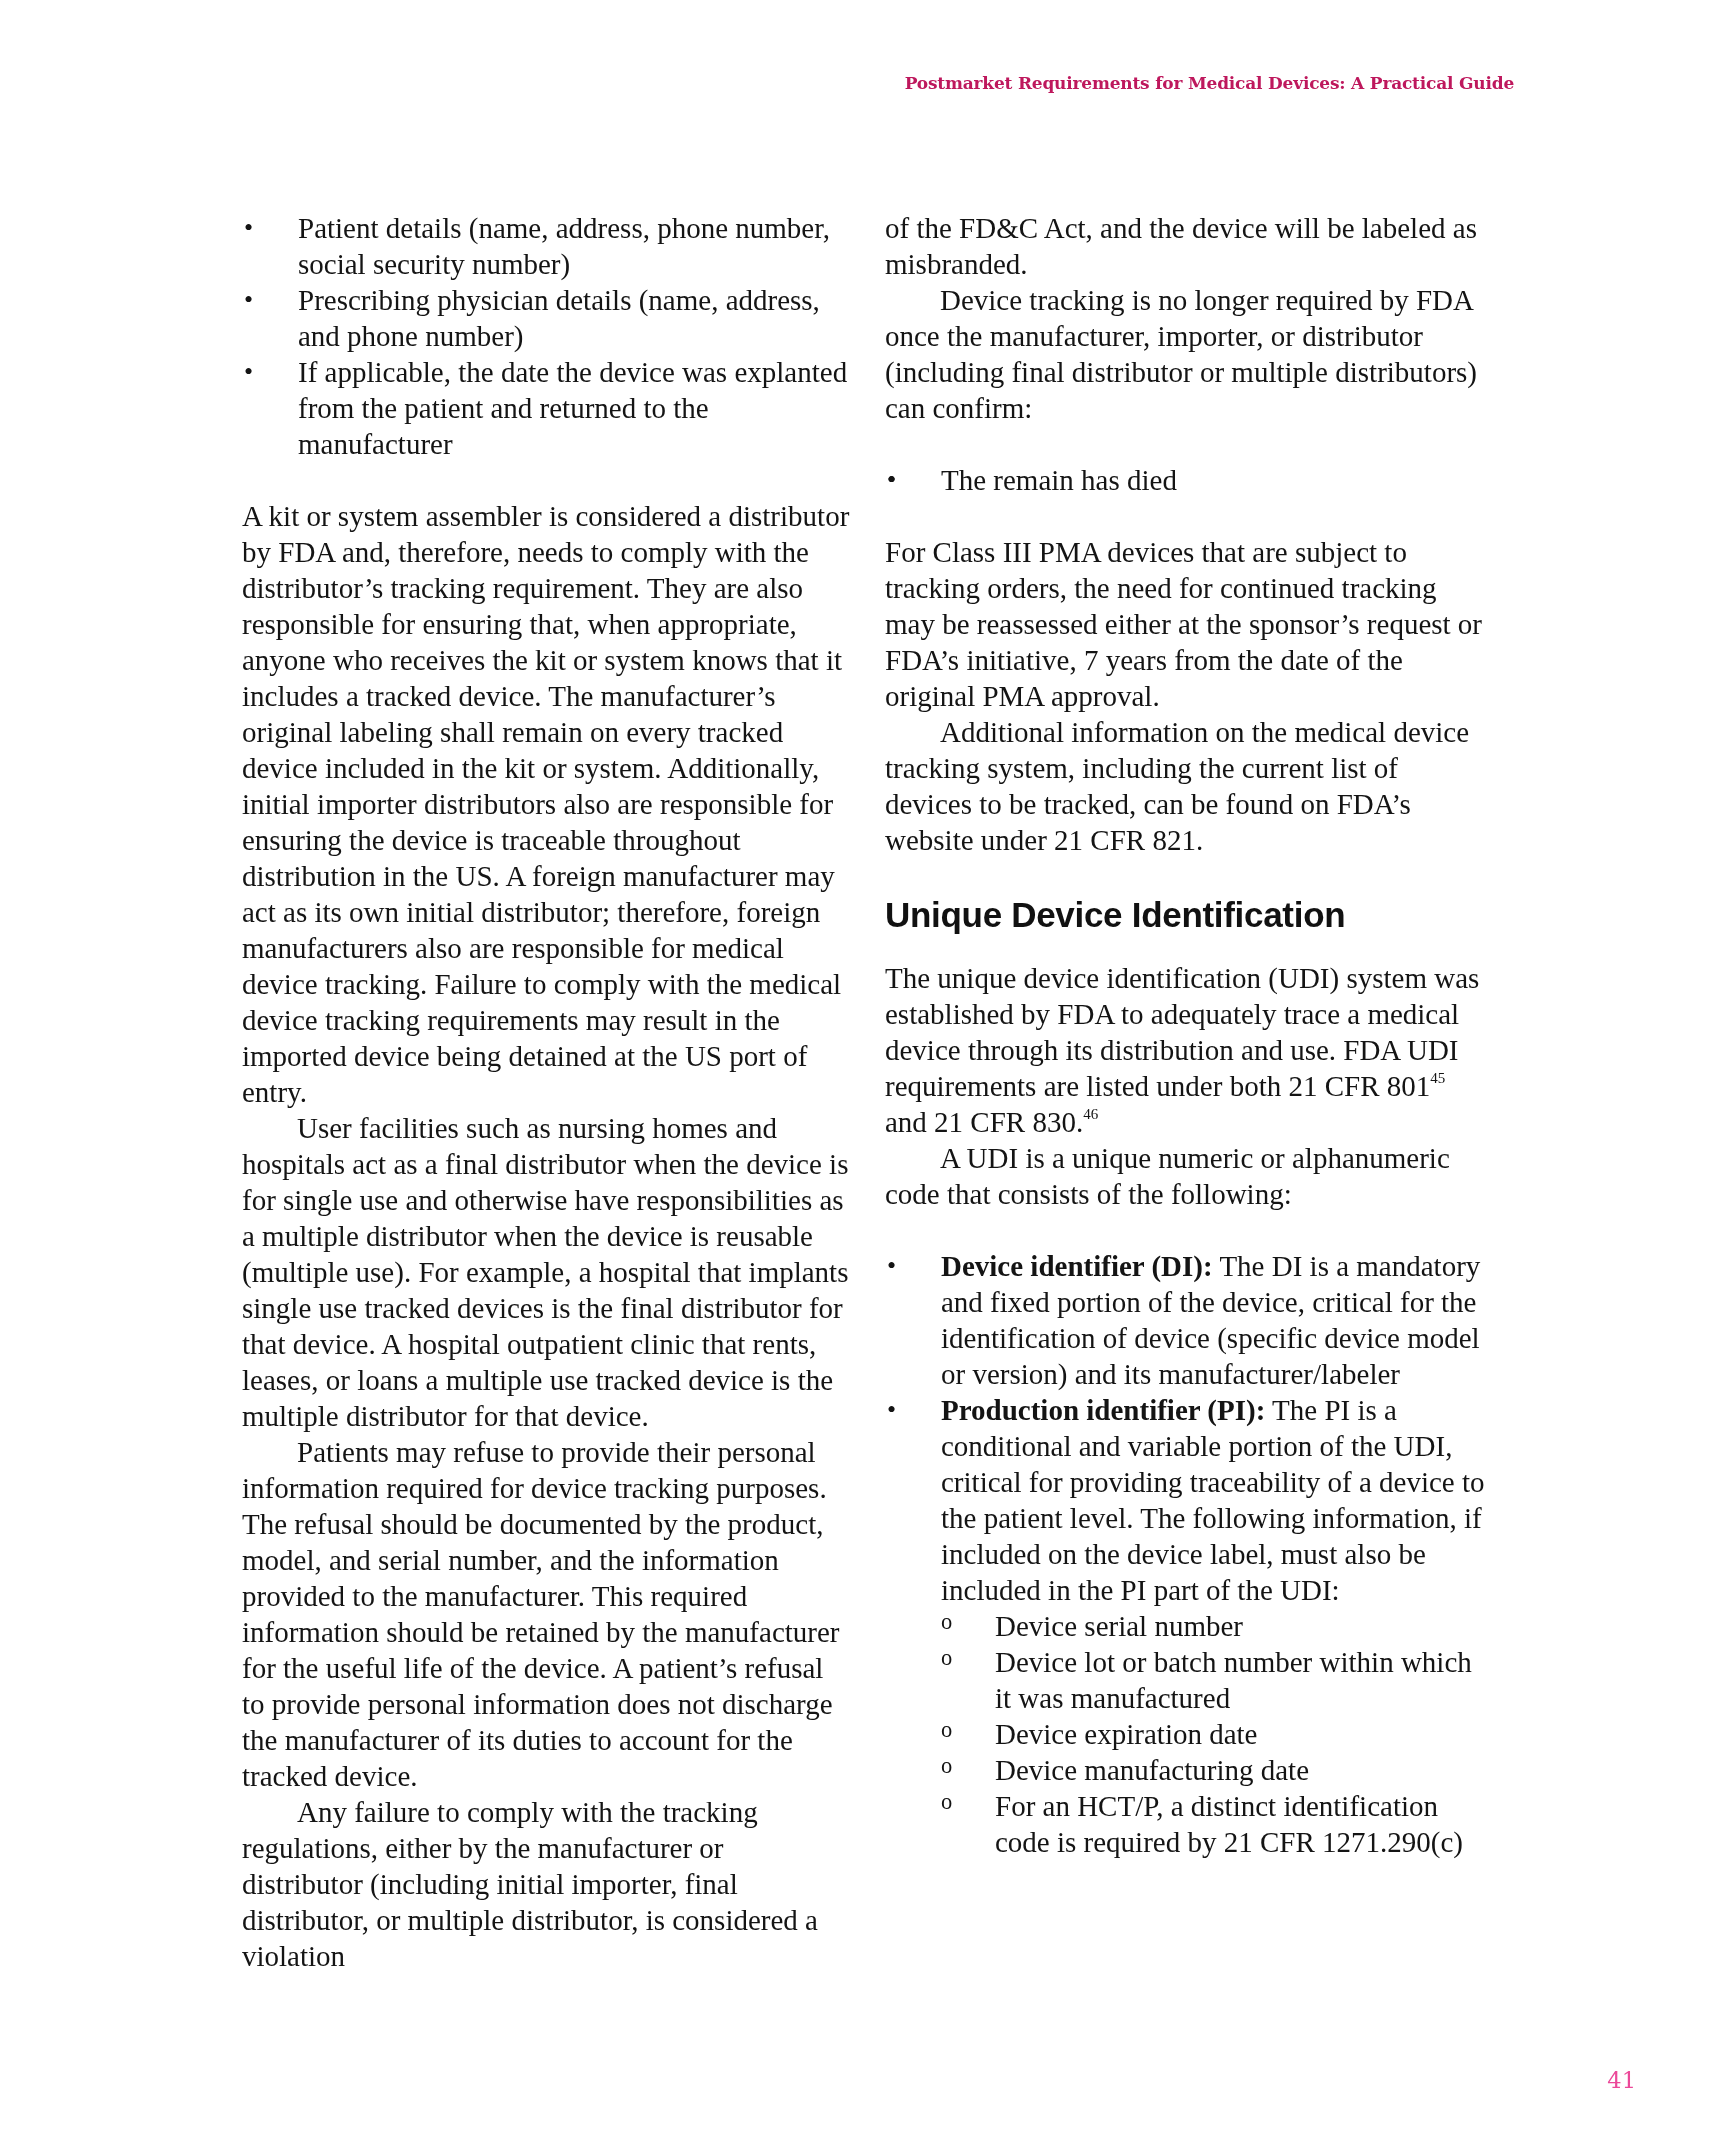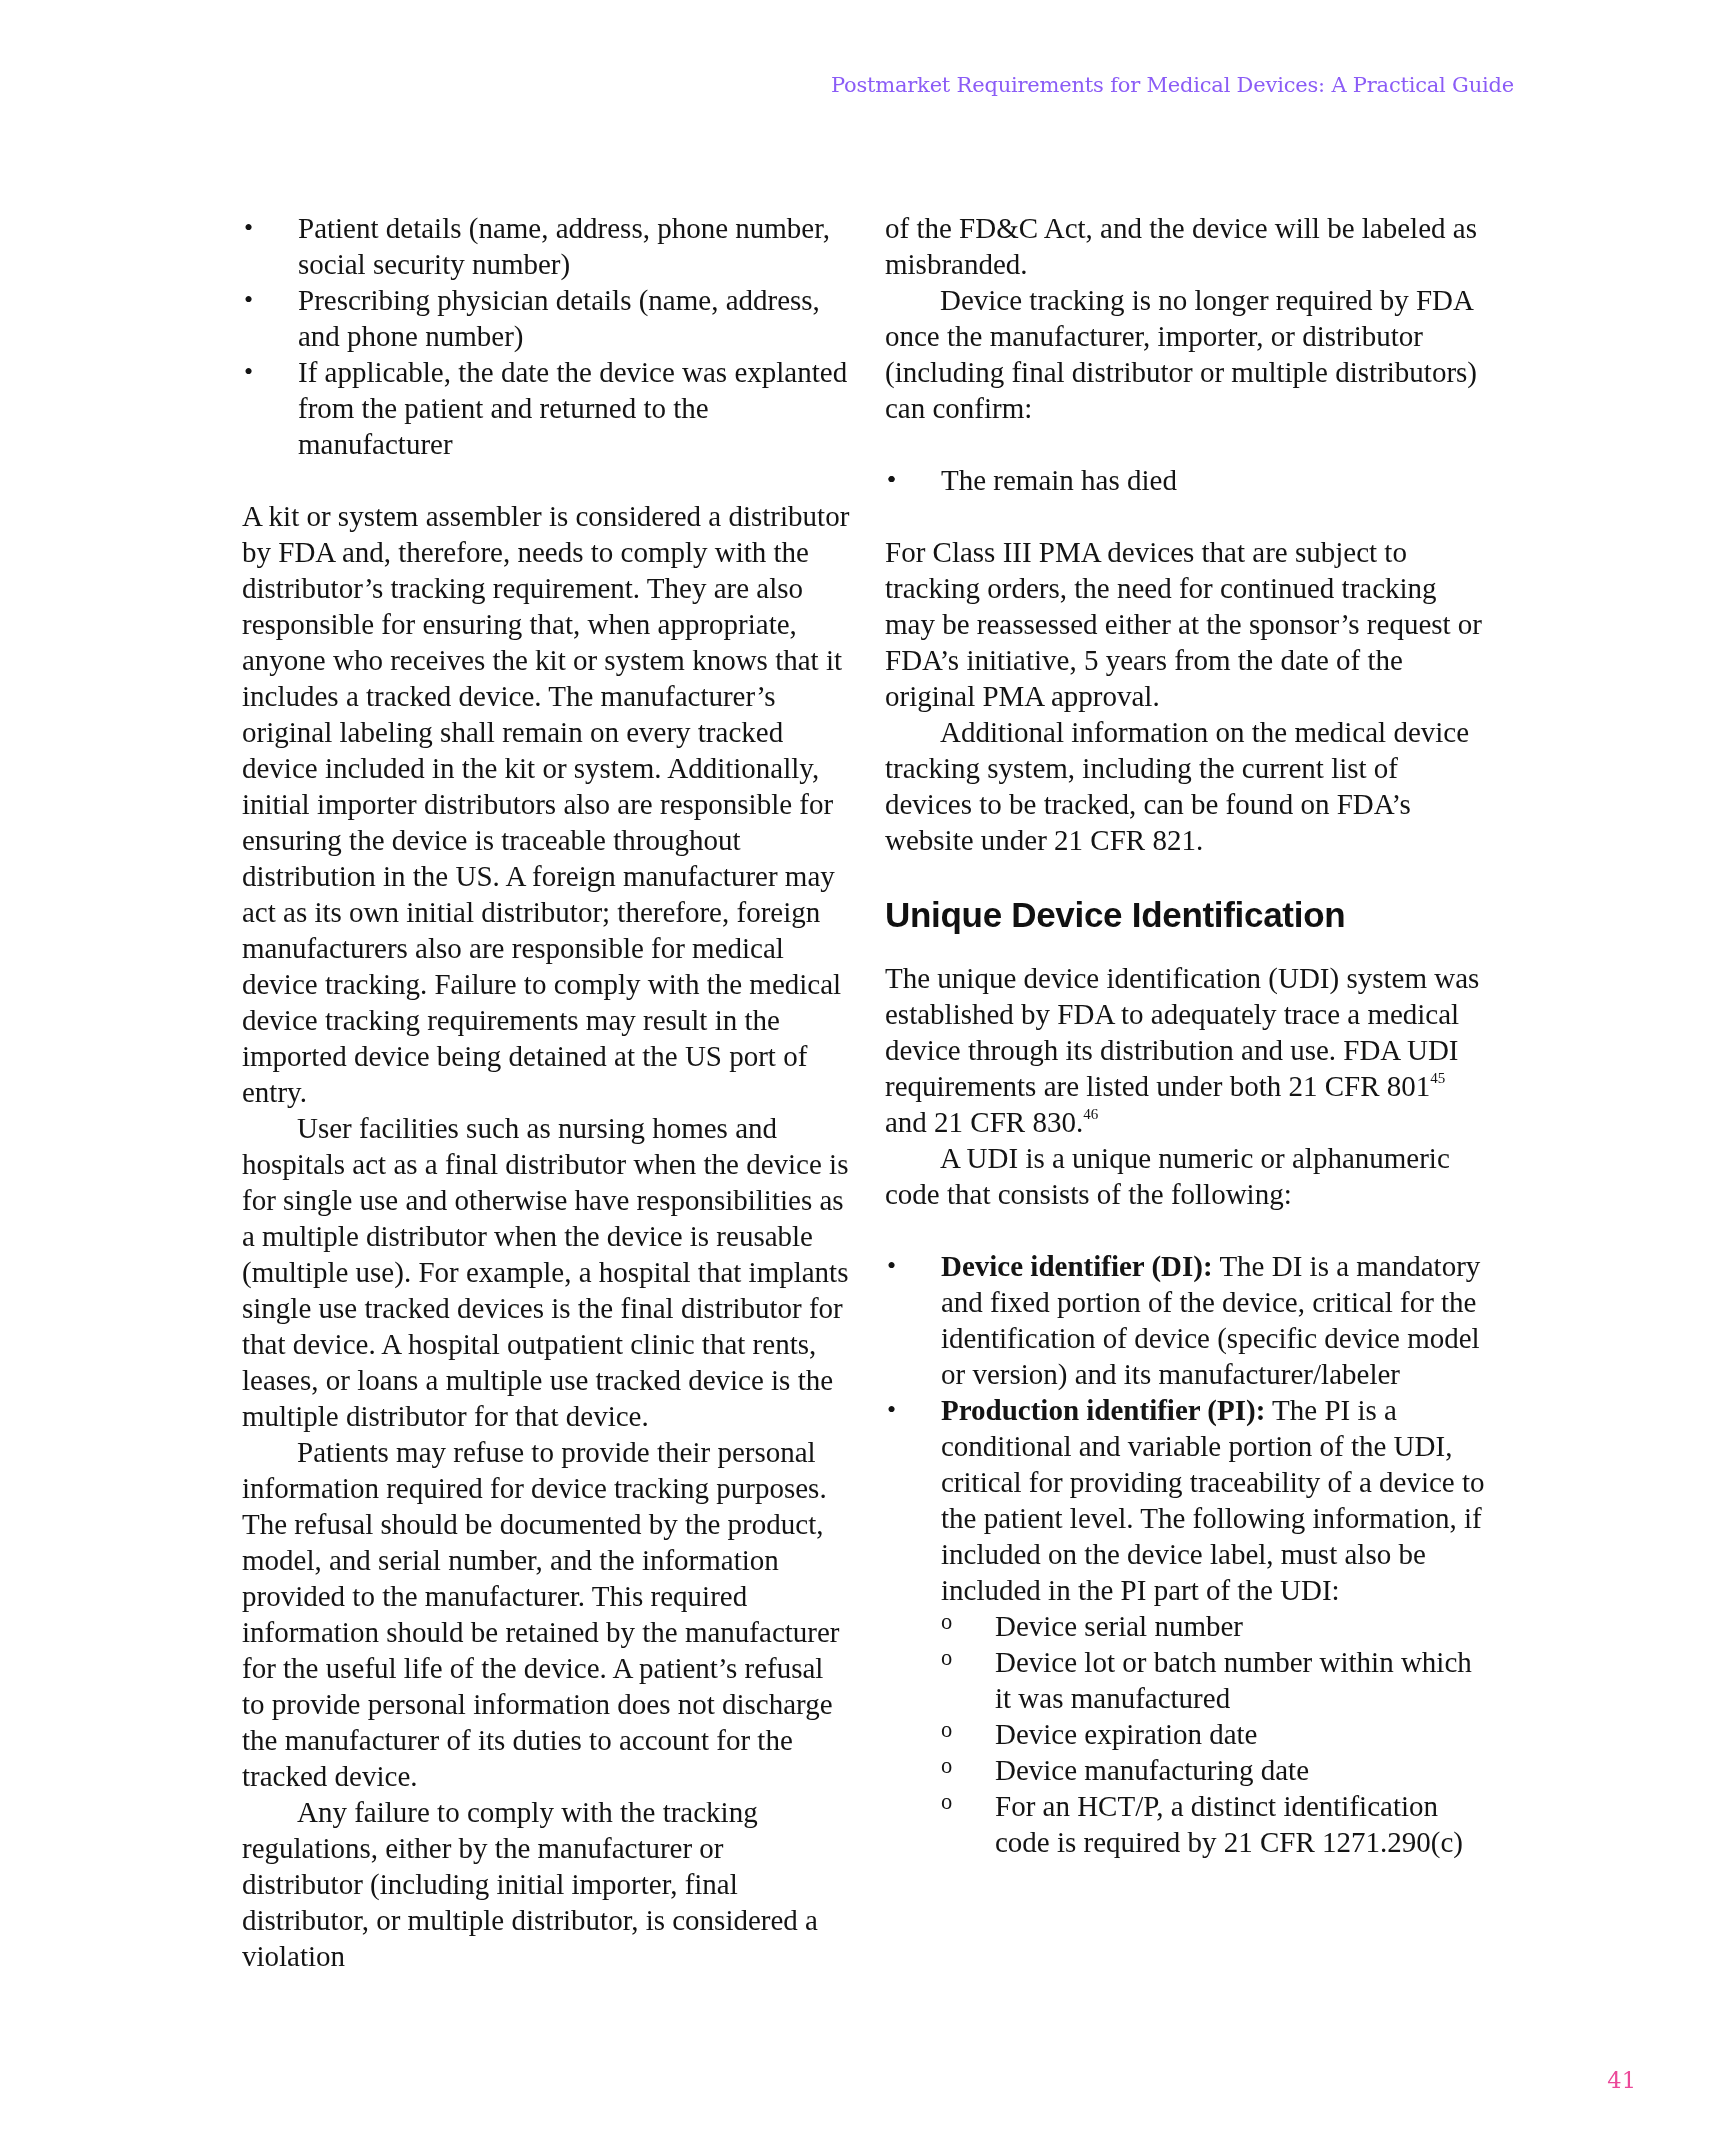--- a/index.html
+++ b/index.html
@@ -1,19 +1,19 @@
 <!DOCTYPE html>
 <html style="font-size:15px"><head>
 <meta charset="utf-8">
 <style>
   html, body { margin: 0; padding: 0; background: #ffffff; }
   body { width: 1722px; height: 2153px; position: relative; overflow: hidden; color: #1a1a1a; }
   .running-header {
     position: absolute; top: 73px; right: 208px;
-    font-family: "DejaVu Serif", serif; font-size: 21px; letter-spacing: -0.2px; color: #8b5cf6;
+    font-family: "DejaVu Serif", serif; font-size: 17px; letter-spacing: -0.2px; color: #be185d; font-weight: bold;
   }
   .page-number {
     position: absolute; top: 2067px; right: 86px;
     font-family: "DejaVu Serif", serif; font-size: 22.5px; color: #ec4899;
   }
   .col {
     position: absolute; top: 210px; width: 609px;
     font-family: "Liberation Serif", serif; font-size: 29px; line-height: 36px; color: #141414;
   }
   .col-left { left: 242px; }
@@ -70,21 +70,21 @@
   <ul class="bullets">
     <li>
       <span class="bullet">•</span>
     </li>
     <li>
       <span class="bullet">•</span>
       <span>The remain has died</span>
     </li>
   </ul>
   <div class="gap"></div>
-  <p>For Class III PMA devices that are subject to tracking orders, the need for continued tracking may be reassessed either at the sponsor’s request or FDA’s initiative, 5 years from the date of the original PMA approval.</p>
+  <p>For Class III PMA devices that are subject to tracking orders, the need for continued tracking may be reassessed either at the sponsor’s request or FDA’s initiative, 7 years from the date of the original PMA approval.</p>
   <p class="indent">Additional information on the medical device tracking system, including the current list of devices to be tracked, can be found on FDA’s website under 21 CFR 821.</p>
 
   <h2 class="section-heading">Unique Device Identification</h2>
 
   <p><span>The unique device identification (UDI) system was established by FDA to adequately trace a medical device through its distribution and use. FDA UDI requirements are listed under both 21 CFR 801</span><sup>45</sup><span> and 21 CFR 830.</span><sup>46</sup></p>
   <p class="indent">A UDI is a unique numeric or alphanumeric code that consists of the following:</p>
   <div class="gap"></div>
 
   <ul class="bullets">
     <li>

